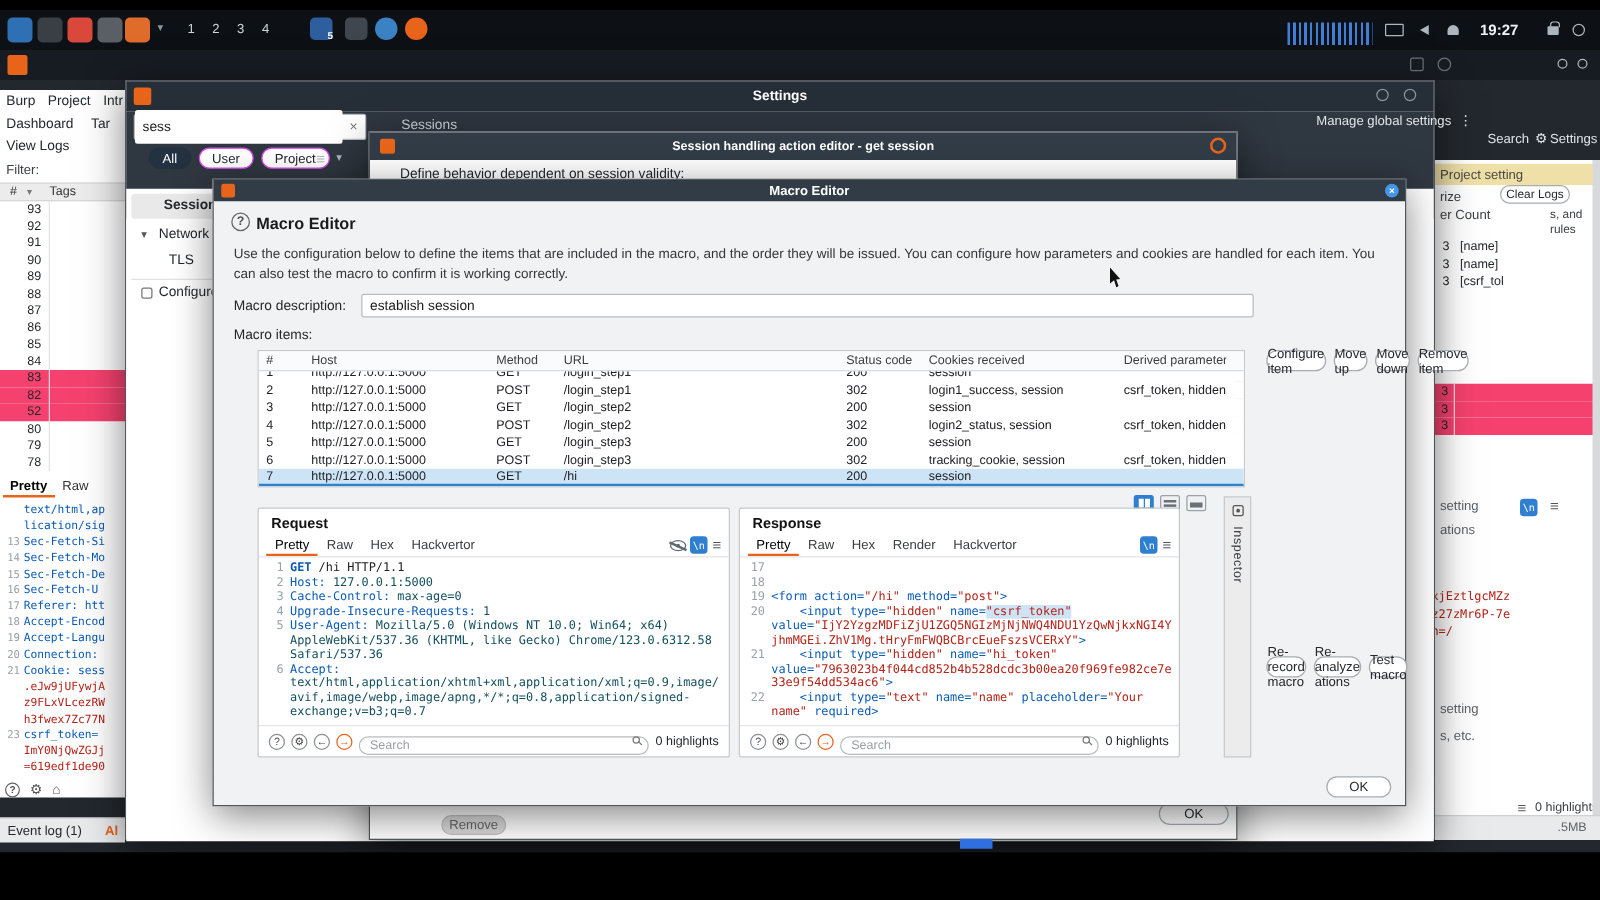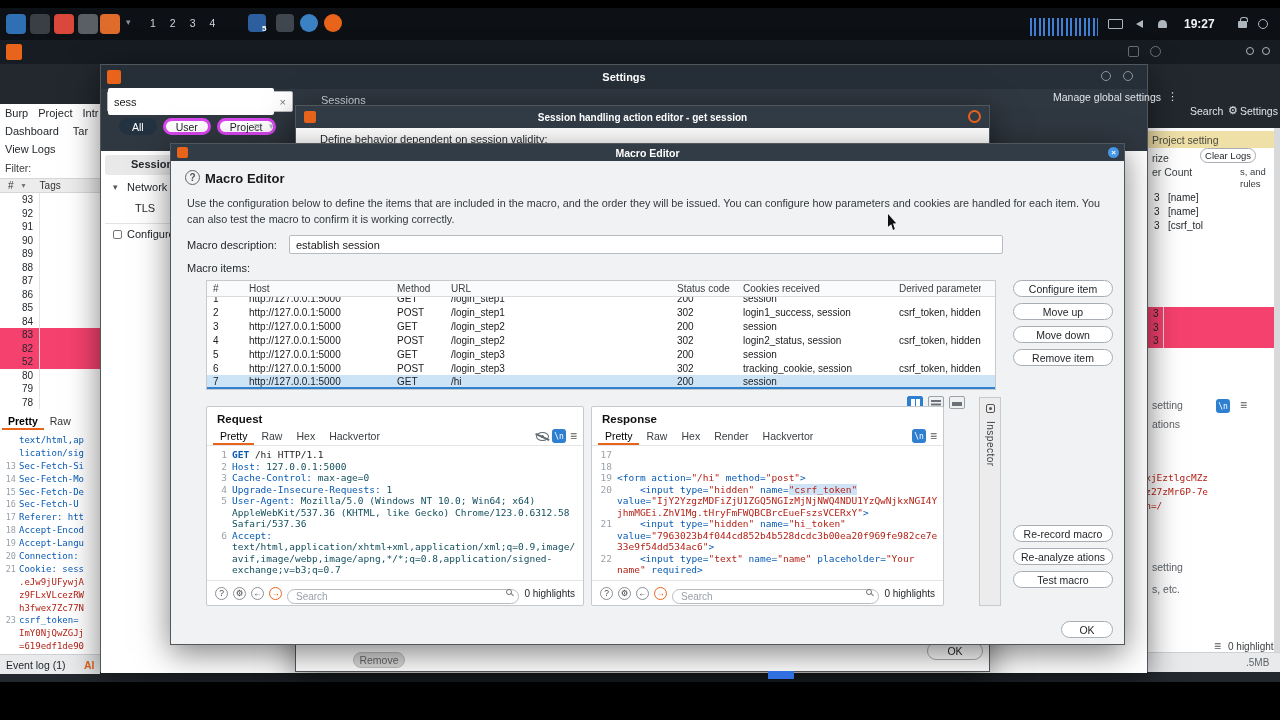--- a/index.html
+++ b/index.html
@@ -38,29 +38,29 @@
   .lrow.pink .lnum{border-right-color:#ffd3de}
   .ltab{font-size:10.5px;color:#333;padding:1px 6px 3px}
   .ltab.active{box-shadow:inset 0 -2px 0 #e8641b;color:#000;font-weight:bold}
   .lcl{display:flex;height:12.9px;font-family:"DejaVu Sans Mono",monospace;font-size:9px;white-space:nowrap;overflow:hidden}
   .lcn{width:14px;flex:none;color:#98a0a8;text-align:right;margin-right:3px;font-size:8.5px}
   .lc-h{color:#0a5bb5}
   .lc-s{color:#b42318}
   .statusbar{position:absolute;background:#e8eaec;border-top:1px solid #cfd2d5;display:flex;align-items:center;font-size:10.5px;color:#24282c}
 
   
-  .pill{height:17px;border-radius:9px;padding:0 10px;font-size:10.5px;display:flex;align-items:center;background:#fff;border:3px solid #d946ef;color:#24282c}
+  .pill{height:17px;border-radius:9px;padding:0 10px;font-size:10.5px;display:flex;align-items:center;background:#fff;border:1px solid #d946ef;color:#24282c}
   .pill.active{background:#233240;color:#fff;border-color:#233240}
   .inp{background:#fff;border:1px solid #b9bcbf;border-radius:2px;font-size:11px;color:#1a1a1a;padding:0 6px;font-family:"Liberation Sans",sans-serif}
   input.inp::placeholder{color:#9aa0a6}
   .navlbl{font-size:11px;color:#24282c}
 
   
   .mbtn{height:17px;border:1px solid #a8adb3;border-radius:9px;background:#fff;font-size:10.5px;color:#24282c;display:flex;align-items:center;justify-content:center}
-  .btncol{position:absolute;display:flex;flex-direction:column;gap:6px}
+  .btncol{position:absolute;display:flex;flex-direction:row;gap:6px}
   .qcircle{border:1.5px solid #666;border-radius:50%;color:#555;display:flex;align-items:center;justify-content:center;font-weight:bold}
   .mhead{display:flex;height:16px;align-items:center;background:#fafbfc;border-bottom:1px solid #d9dcdf;font-size:10px;color:#3c4043;position:relative;z-index:2}
   .mrow{display:flex;height:14px;align-items:center;font-size:10px;color:#202124;position:relative;z-index:1;background:#fff}
   .mrow.clip{margin-top:-6px}
   .mrow.selected{background:#cde4f7;border-bottom:2px solid #3181cc}
   .cell{padding-left:6px;white-space:nowrap;overflow:hidden}
   .c1{width:36px}.c2{width:148px}.c3{width:54px}.c4{width:226px}.c5{width:66px}.c6{width:156px}.c7{width:88px}
   .vscroll{position:absolute;right:0;top:16px;bottom:0;width:8px;background:#f1f2f3;border-left:1px solid #e3e4e6}
   .vthumb{margin:1px;height:30px;background:#c7cacd;border-radius:3px}
 
@@ -151,21 +151,21 @@
   </div>
 
   <div class="tbar2">
     <div class="burp" style="left:6px;top:4px;width:16px;height:16px"></div>
     <div class="abs sqic" style="left:1128px;top:6px"></div>
     <div class="abs sqic" style="left:1150px;top:6px;border-radius:50%"></div>
     <div class="abs ring" style="left:1246px;top:7px;width:8px;height:8px"></div>
     <div class="abs ring" style="left:1262px;top:7px;width:8px;height:8px"></div>
   </div>
 
-  <div class="abs" style="left:0;top:104px;width:100px;height:566px;background:#fff;overflow:hidden">
+  <div class="abs" style="left:0;top:72px;width:100px;height:566px;background:#fff;overflow:hidden">
     <div class="abs lmenu" style="left:5px;top:3px;width:94px">
 
     <span>Burp</span>
         <span>Project</span>
         <span>Intr</span>
       </div>
     <div class="abs lmenu" style="left:5px;top:21px;width:94px;gap:14px">
 
     <span>Dashboard</span>
         <span>Tar</span>

